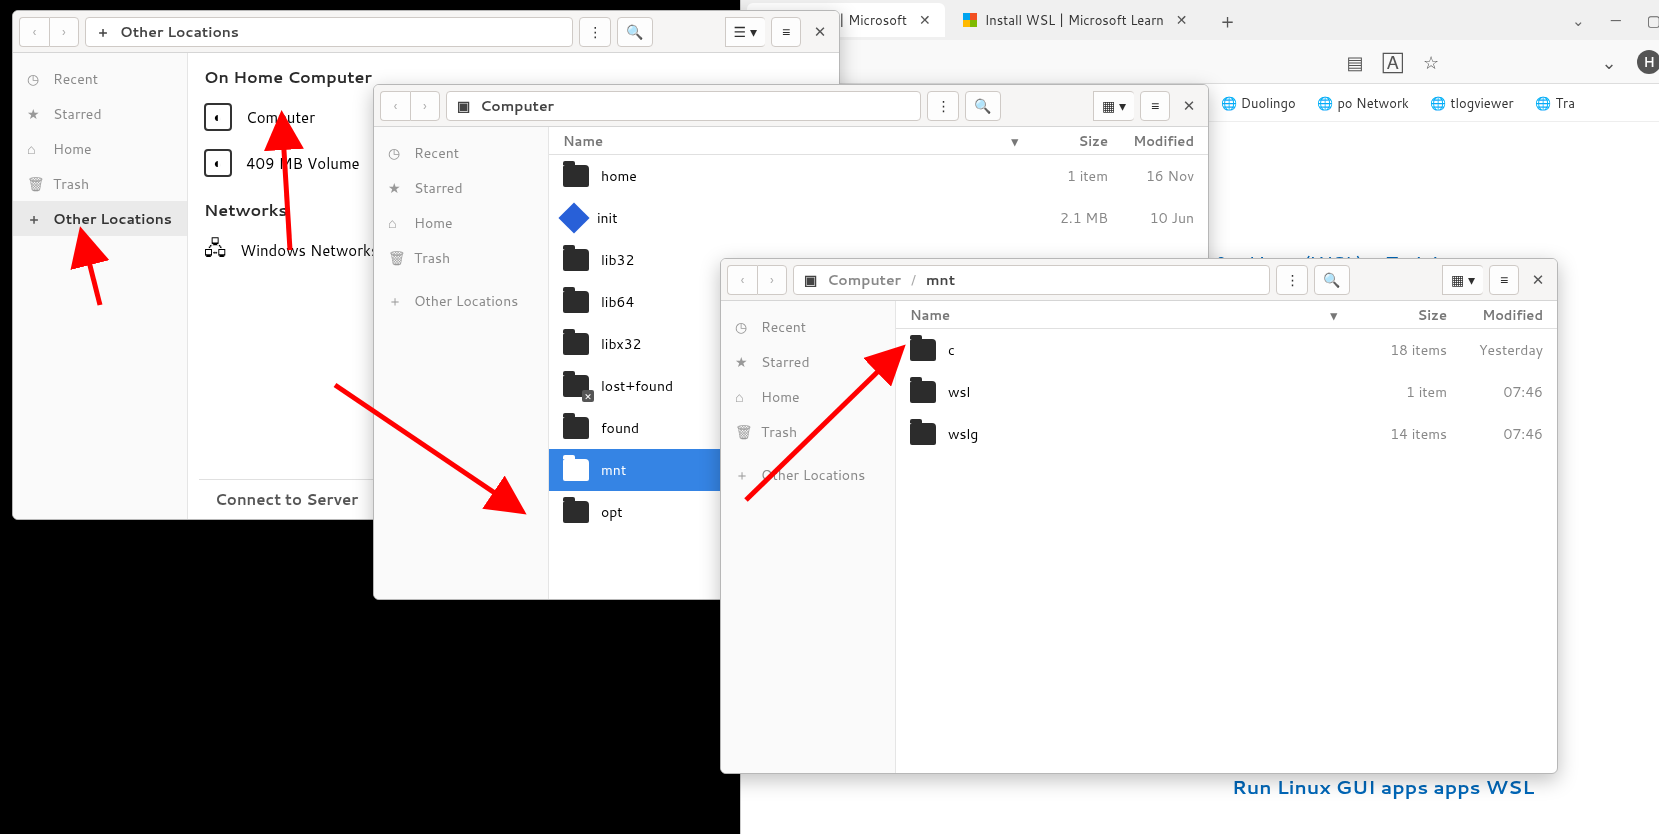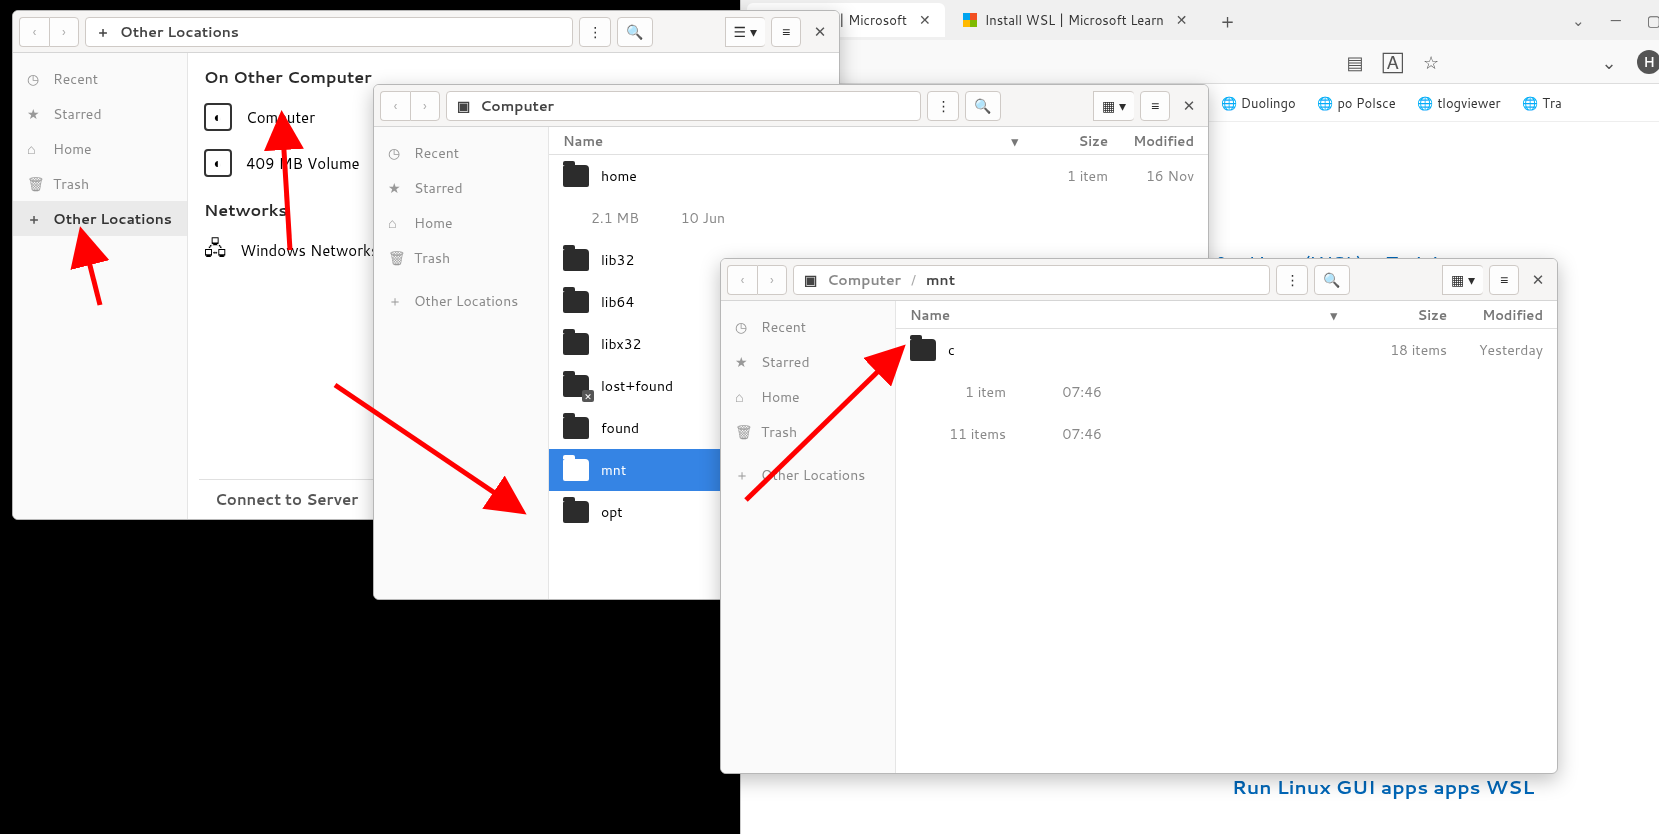--- a/index.html
+++ b/index.html
@@ -121,21 +121,21 @@
   </div>
   <div class="browser-toolbar">
     <span class="tb-icon">▤</span>
     <span class="tb-icon">🄰</span>
     <span class="tb-icon">☆</span>
     <span class="tb-icon" style="margin-left:140px">⌄</span>
     <span class="avatar-h">H</span>
   </div>
   <div class="bookmarks">
     <span><span class="globe">🌐 </span><span>Duolingo</span></span>
-    <span><span class="globe">🌐 </span><span>po Polsce</span></span>
+    <span><span class="globe">🌐 </span><span>po Network</span></span>
     <span><span class="globe">🌐 </span><span>tlogviewer</span></span>
     <span><span class="globe">🌐 </span><span>Tra</span></span>
   </div>
   <div class="page-content">
     <div class="training-h">
       <span>▣</span>
       <span>Training</span>
     </div>
     <div class="module-lbl">Module</div>
     <div class="module-link">Training – Introduction to Windows Subsystem for Linux (WSL) - Training</div>
@@ -179,21 +179,21 @@
       <div class="side-item">
           <span class="side-icon">🗑</span>
           <span>Trash</span>
         </div>
       <div class="side-item active">
           <span class="side-icon">＋</span>
           <span>Other Locations</span>
         </div>
     </div>
     <div class="content">
-      <div class="section-h">On Other Computer</div>
+      <div class="section-h">On Home Computer</div>
       <div class="place-row">
         <span class="disk-icon">◐</span>
         <span>Computer</span>
       </div>
       <div class="place-row">
         <span class="disk-icon">◐</span>
         <span>409 MB Volume</span>
       </div>
       <div class="section-h">Networks</div>
       <div class="place-row">
@@ -259,20 +259,24 @@
       <div id="win2-rows">
           <div class="file-row">
             <div class="col-name">
               <span class="folder-icon"></span>
               <span>home</span>
             </div>
             <div class="col-size muted">1 item</div>
             <div class="col-mod muted">16 Nov</div>
           </div>
           <div class="file-row">
+            <div class="col-name">
+              <span class="diamond-icon"></span>
+              <span>init</span>
+            </div>
             <div class="col-size muted">2.1 MB</div>
             <div class="col-mod muted">10 Jun</div>
           </div>
           <div class="file-row">
             <div class="col-name">
               <span class="folder-icon"></span>
               <span>lib32</span>
             </div>
             <div class="col-size muted"></div>
             <div class="col-mod muted"></div>
@@ -386,25 +390,33 @@
       <div id="win3-rows">
           <div class="file-row">
             <div class="col-name">
               <span class="folder-icon"></span>
               <span>c</span>
             </div>
             <div class="col-size muted">18 items</div>
             <div class="col-mod muted">Yesterday</div>
           </div>
           <div class="file-row">
+            <div class="col-name">
+              <span class="folder-icon"></span>
+              <span>wsl</span>
+            </div>
             <div class="col-size muted">1 item</div>
             <div class="col-mod muted">07:46</div>
           </div>
           <div class="file-row">
-            <div class="col-size muted">11 items</div>
+            <div class="col-name">
+              <span class="folder-icon"></span>
+              <span>wslg</span>
+            </div>
+            <div class="col-size muted">14 items</div>
             <div class="col-mod muted">07:46</div>
           </div>
         </div>
     </div>
   </div>
 </div>
 
 <svg class="arrows">
   <defs>
     <marker id="ah" viewBox="0 0 10 10" refX="8" refY="5" markerWidth="8" markerHeight="8" orient="auto-start-reverse">

